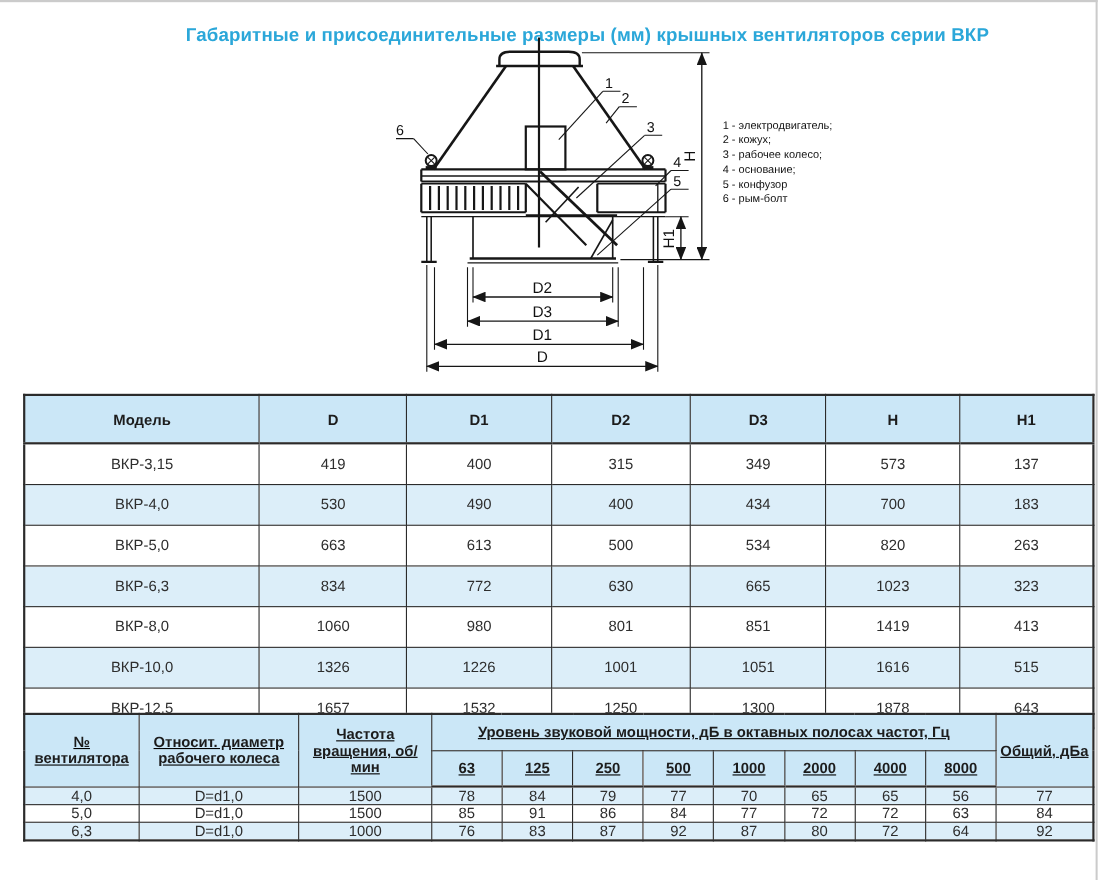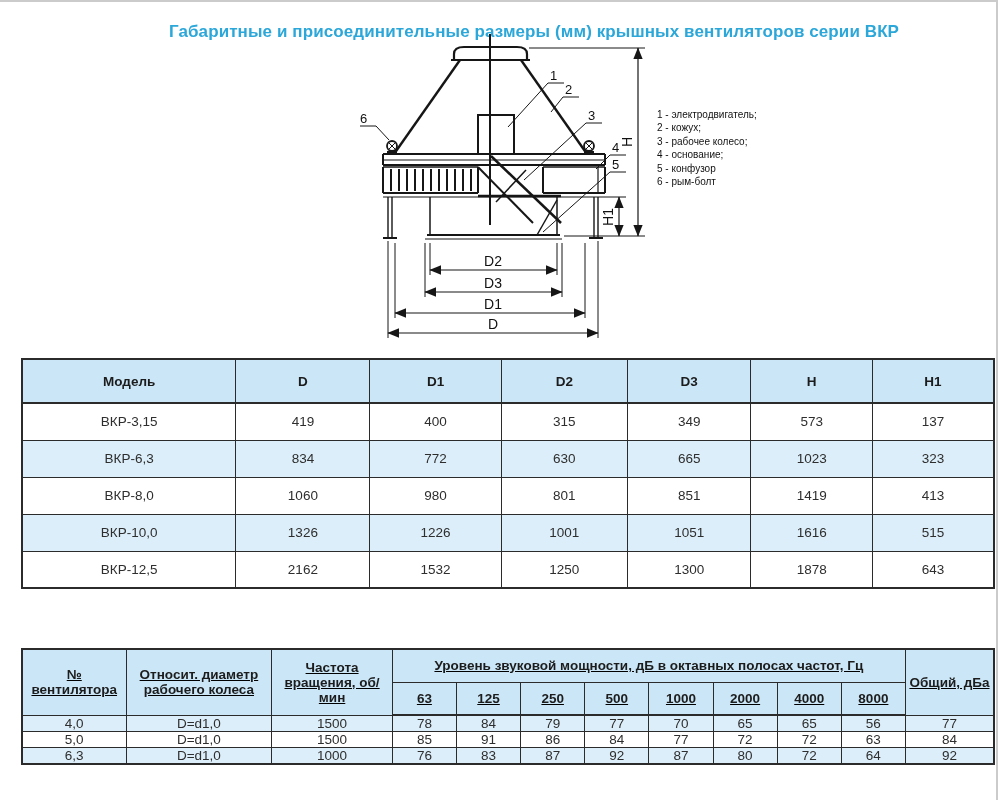--- a/index.html
+++ b/index.html
@@ -220,20 +220,38 @@
         <tr>
           <td>ВКР-3,15</td>
           <td>419</td>
           <td>400</td>
           <td>315</td>
           <td>349</td>
           <td>573</td>
           <td>137</td>
         </tr>
         <tr>
+          <td>ВКР-4,0</td>
+          <td>530</td>
+          <td>490</td>
+          <td>400</td>
+          <td>434</td>
+          <td>700</td>
+          <td>183</td>
+        </tr>
+        <tr>
+          <td>ВКР-5,0</td>
+          <td>663</td>
+          <td>613</td>
+          <td>500</td>
+          <td>534</td>
+          <td>820</td>
+          <td>263</td>
+        </tr>
+        <tr>
           <td>ВКР-6,3</td>
           <td>834</td>
           <td>772</td>
           <td>630</td>
           <td>665</td>
           <td>1023</td>
           <td>323</td>
         </tr>
         <tr>
           <td>ВКР-8,0</td>
@@ -248,21 +266,21 @@
           <td>ВКР-10,0</td>
           <td>1326</td>
           <td>1226</td>
           <td>1001</td>
           <td>1051</td>
           <td>1616</td>
           <td>515</td>
         </tr>
         <tr>
           <td>ВКР-12,5</td>
-          <td>2162</td>
+          <td>1657</td>
           <td>1532</td>
           <td>1250</td>
           <td>1300</td>
           <td>1878</td>
           <td>643</td>
         </tr>
       </tbody>
   </table>
 
 

